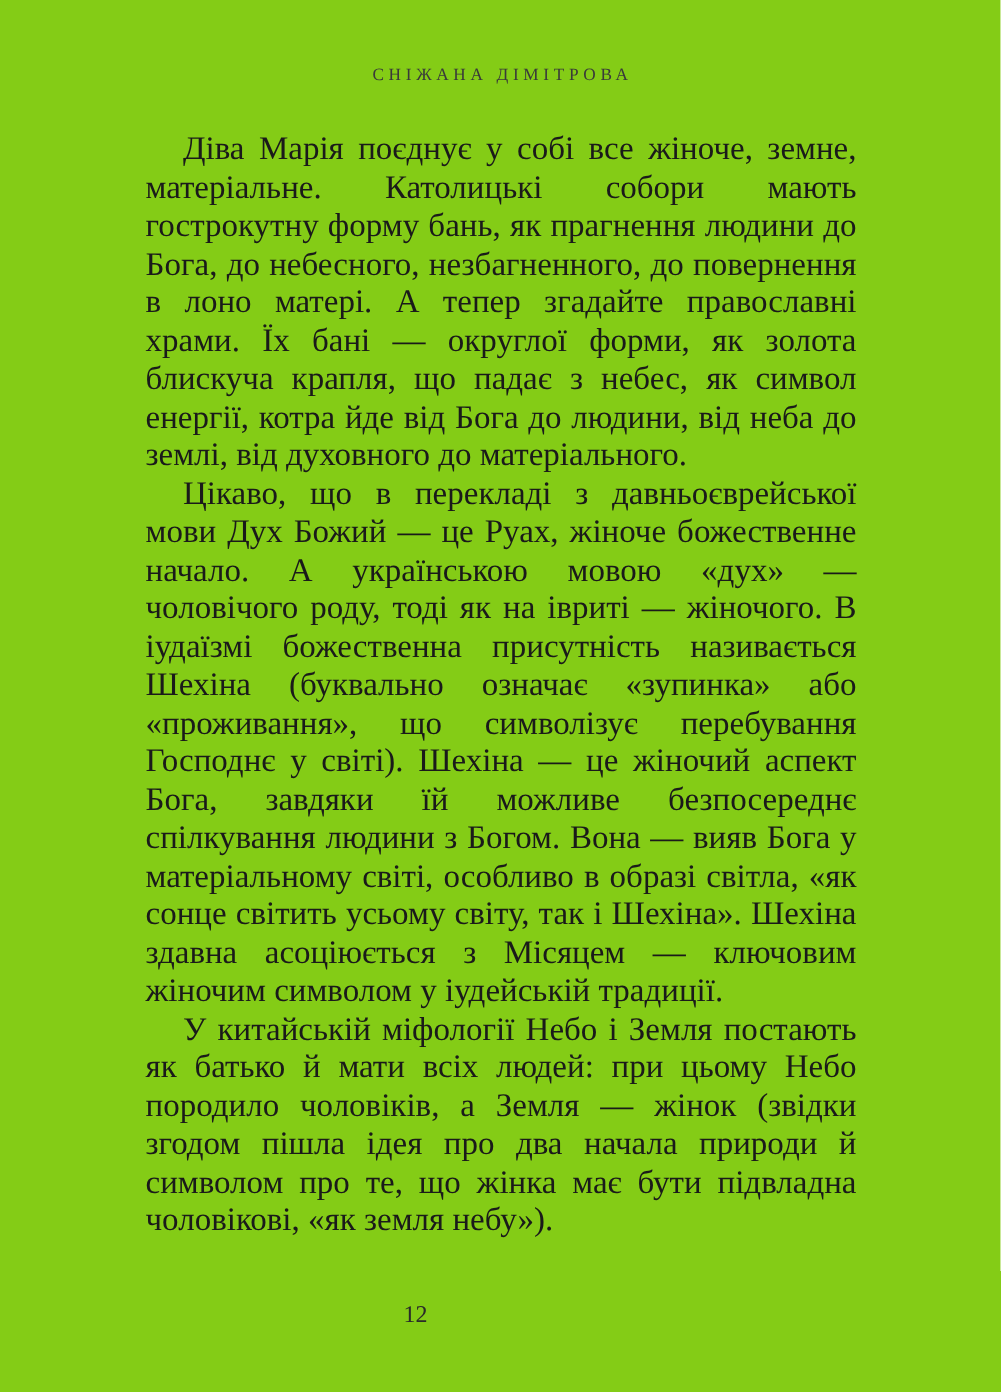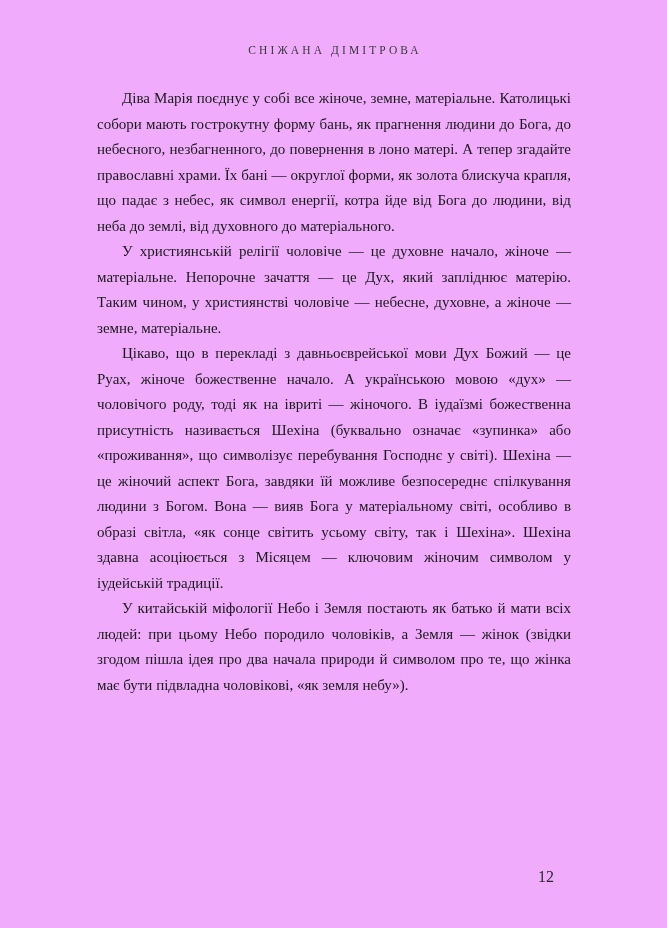--- a/index.html
+++ b/index.html
@@ -9,21 +9,21 @@
     background: #ffffff;
   }
   body {
     font-family: "Liberation Serif", "DejaVu Serif", serif;
     color: #1a1a1a;
   }
   .page {
     position: relative;
     width: 667px;
     height: 928px;
-    background: #f0abfc;
+    background: #84cc16;
     overflow: hidden;
     box-sizing: border-box;
   }
   .running-head {
     position: absolute;
     top: 44px;
     left: 0;
     width: 667px;
     text-align: center;
     font-family: "Liberation Serif", "DejaVu Serif", serif;
@@ -35,50 +35,49 @@
     white-space: nowrap;
   }
   .text-block {
     position: absolute;
     top: 86px;
     left: 97px;
     width: 474px;
   }
   .para {
     margin: 0;
-    font-size: 15px;
+    font-size: 22px;
     line-height: 25.5px;
     text-align: justify;
     text-justify: inter-word;
     text-indent: 25px;
     hyphens: manual;
     color: #1a1a1a;
   }
   .para:last-child {
     
   }
   .folio {
     position: absolute;
     top: 868px;
     left: 0;
     width: 554px;
-    text-align: right;
+    text-align: center;
     font-size: 16px;
     color: #2a2a2a;
   }
 </style>
 </head>
 <body>
 
 <div class="page">
 
   <div class="running-head">Сніжана Дімітрова</div>
 
   <div class="text-block">
     <p class="para">Діва Марія поєднує у собі все жіноче, земне, ма­теріальне. Католицькі собори мають гострокутну фор­му бань, як прагнення людини до Бога, до небесного, незбагненного, до повернення в лоно матері. А тепер згадайте православні храми. Їх бані — округлої форми, як золота блискуча крапля, що падає з небес, як символ енергії, котра йде від Бога до людини, від неба до землі, від духовного до матеріального.</p>
-    <p class="para">У християнській релігії чоловіче — це духовне на­чало, жіноче — матеріальне. Непорочне зачаття — це Дух, який запліднює матерію. Таким чином, у христи­янстві чоловіче — небесне, духовне, а жіноче — земне, матеріальне.</p>
     <p class="para">Цікаво, що в перекладі з давньоєврейської мови Дух Божий — це Руах, жіноче божественне начало. А українською мовою «дух» — чоловічого роду, тоді як на івриті — жіночого. В іудаїзмі божественна при­сутність називається Шехіна (буквально означає «зу­пинка» або «проживання», що символізує перебування Господнє у світі). Шехіна — це жіночий аспект Бога, завдяки їй можливе безпосереднє спілкування люди­ни з Богом. Вона — вияв Бога у матеріальному світі, особливо в образі світла, «як сонце світить усьому світу, так і Шехіна». Шехіна здавна асоціюється з Мі­сяцем — ключовим жіночим символом у іудейській традиції.</p>
     <p class="para">У китайській міфології Небо і Земля постають як батько й мати всіх людей: при цьому Небо породило чоловіків, а Земля — жінок (звідки згодом пішла ідея про два начала природи й символом про те, що жінка має бути підвладна чоловікові, «як земля небу»).</p>
   </div>
 
   <div class="folio">12</div>
 
 </div>
 
 </body></html>

